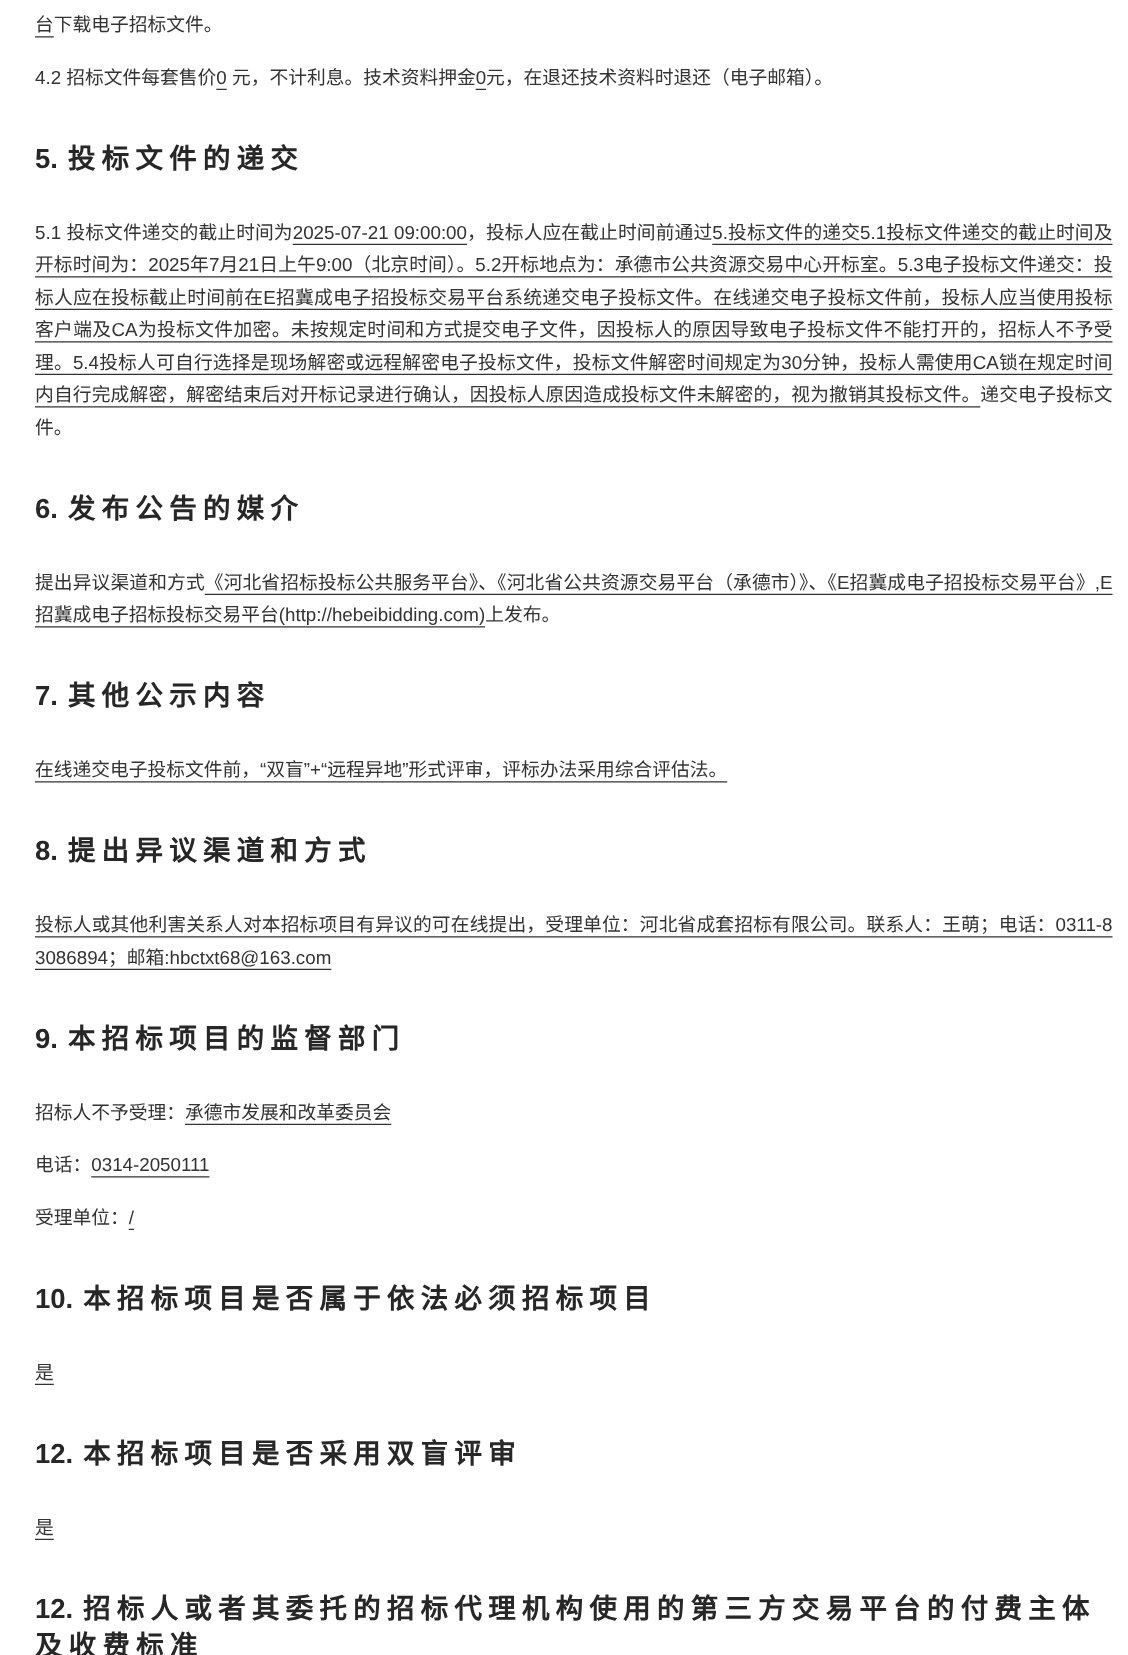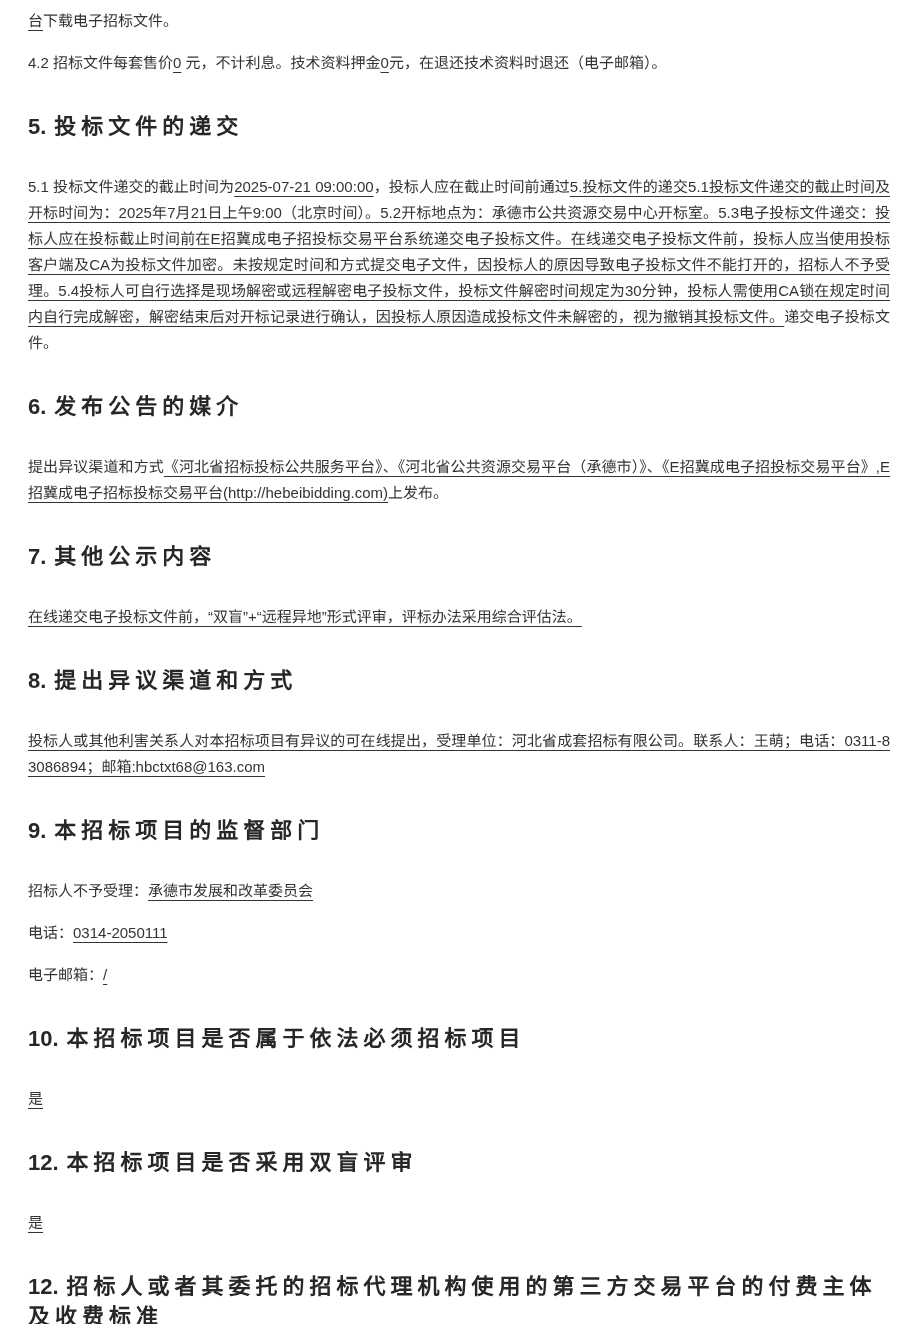--- a/index.html
+++ b/index.html
@@ -72,21 +72,21 @@
         <p class="para"><span class="u">在线递交电子投标文件前，“双盲”+“远程异地”形式评审，评标办法采用综合评估法。</span></p>
       </section>
       <section>
         <h2 class="heading"><span class="hnum">8.</span><span class="htext">提出异议渠道和方式</span></h2>
         <p class="para"><span class="u">投标人或其他利害关系人对本招标项目有异议的可在线提出，受理单位：河北省成套招标有限公司。联系人：王萌；电话：0311-83086894；邮箱:hbctxt68@163.com</span></p>
       </section>
       <section>
         <h2 class="heading"><span class="hnum">9.</span><span class="htext">本招标项目的监督部门</span></h2>
         <p class="para"><span>招标人不予受理：</span><span class="u">承德市发展和改革委员会</span></p>
         <p class="para"><span>电话：</span><span class="u">0314-2050111</span></p>
-        <p class="para"><span>电子邮箱：</span><span class="u">/</span></p>
+        <p class="para"><span>受理单位：</span><span class="u">/</span></p>
       </section>
       <section>
         <h2 class="heading"><span class="hnum">10.</span><span class="htext">本招标项目是否属于依法必须招标项目</span></h2>
         <p class="para"><span class="u">是</span></p>
       </section>
       <section>
         <h2 class="heading"><span class="hnum">12.</span><span class="htext">本招标项目是否采用双盲评审</span></h2>
         <p class="para"><span class="u">是</span></p>
       </section>
       <section>

